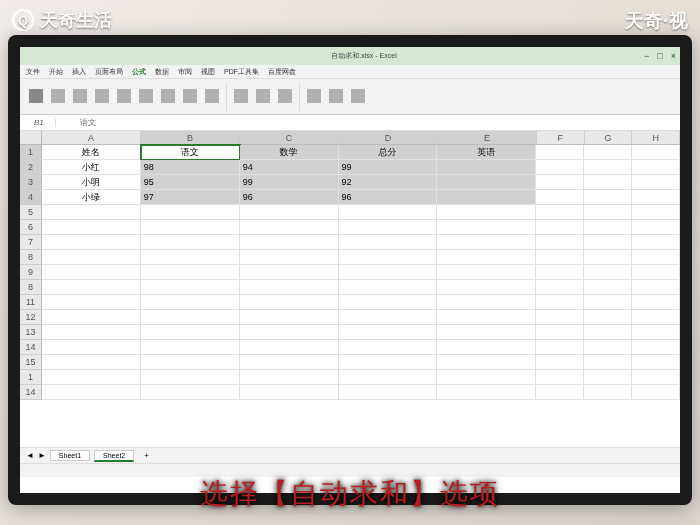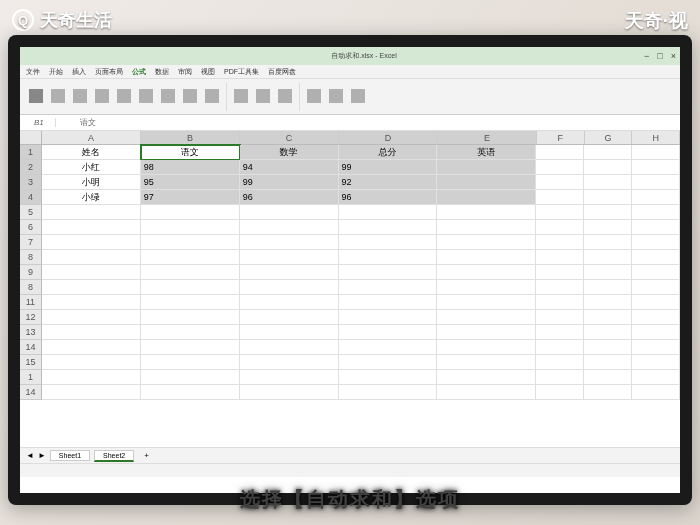--- a/index.html
+++ b/index.html
@@ -52,21 +52,21 @@
     .cell.num { text-align: left; }
     .cell.sel { background: #d0d0d0; }
     .cell.corner-sel { background: #fff; outline: 2px solid #2a7a2a; outline-offset: -1px; }
     
     .sheet-tabs { position: absolute; bottom: 14px; left: 0; right: 0; height: 16px; background: #f3f3f3; display: flex; align-items: center; font-size: 8px; padding: 0 6px; gap: 4px; border-top: 1px solid #ddd; }
     .sheet-tab { padding: 1px 8px; background: #fff; border: 1px solid #ccc; font-size: 7px; }
     .sheet-tab.active { background: #fff; border-bottom: 2px solid #2a7a2a; }
     
     .statusbar { position: absolute; bottom: 0; left: 0; right: 0; height: 14px; background: #f3f3f3; border-top: 1px solid #ddd; }
     
-    .subtitle { position: absolute; bottom: 12px; left: 50%; transform: translateX(-50%); font-size: 20px; color: #404040; font-weight: 700; text-shadow: 0 0 4px rgba(0,0,0,0.9), 0 0 8px rgba(0,0,0,0.7); z-index: 200; letter-spacing: 2px; }
+    .subtitle { position: absolute; bottom: 12px; left: 50%; transform: translateX(-50%); font-size: 28px; color: #b91c1c; font-weight: 400; text-shadow: 0 0 4px rgba(0,0,0,0.9), 0 0 8px rgba(0,0,0,0.7); z-index: 200; letter-spacing: 2px; }
   </style>
 </head>
 <body>
 
 <div class="bg-desk"></div>
 
 <div class="watermark-left">
   <span class="logo">Q</span>
   <span>天奇生活</span>
 </div>

